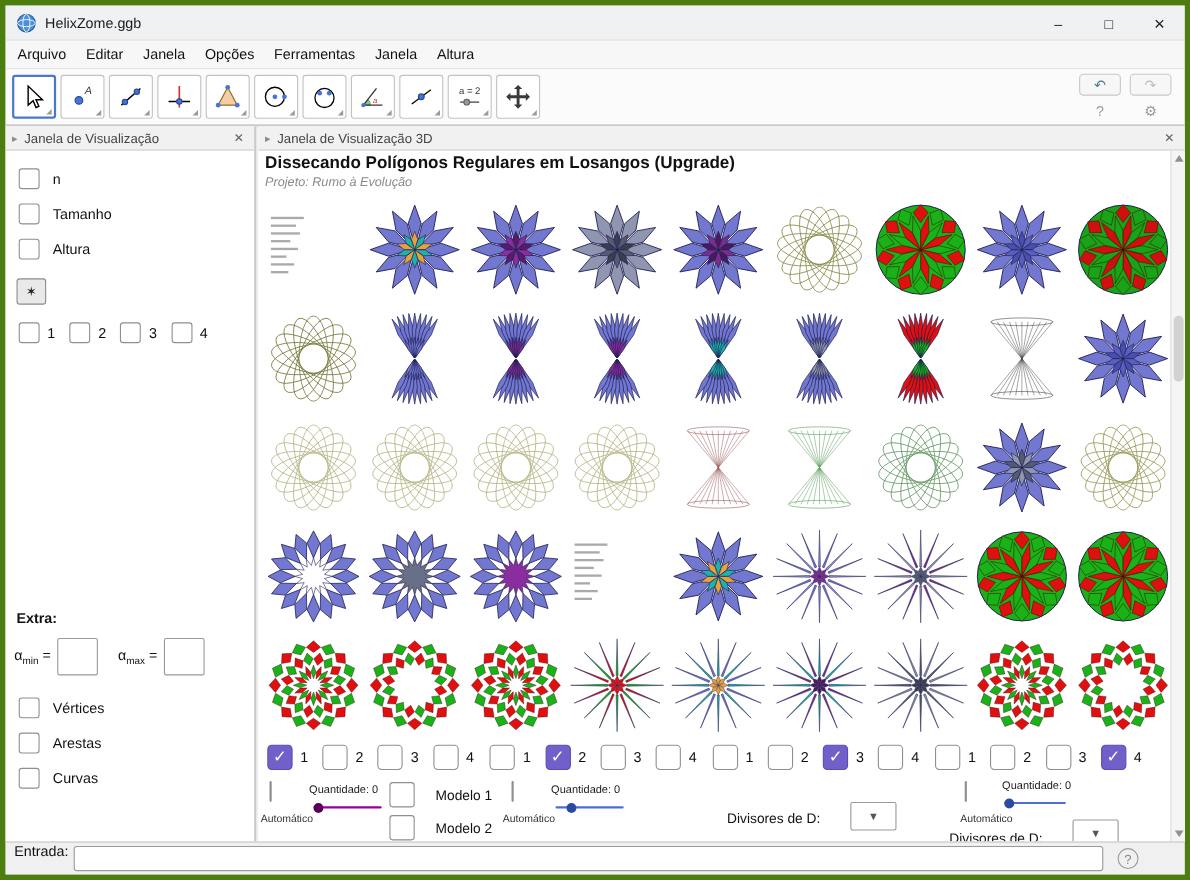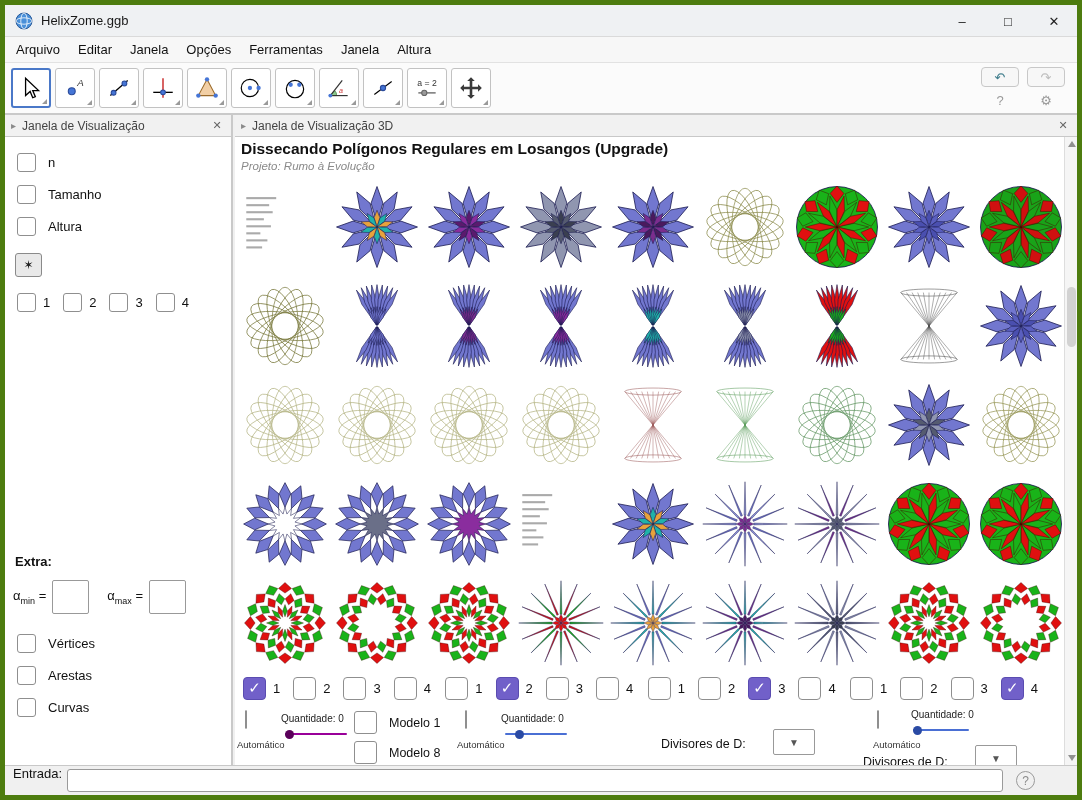--- a/index.html
+++ b/index.html
@@ -61,21 +61,21 @@
   .bigcb{width:23px;height:23px;border:1.5px solid #8f8f8f;border-radius:4px;background:#fff;display:flex;align-items:center;justify-content:center;color:#fff;font-size:15px}
   .bigcb.on{background:var(--purple,#7160c9);border-color:#5a4cb0}
   .cbg-lab{font-size:13px;color:#111;margin:0 13px 0 7px}
 
   .ctrl{position:absolute}
   .tiny{font-size:9.5px;color:#333}
   .qty{font-size:10px;color:#222}
   .slider-track{position:absolute;height:2px;border-radius:1px}
   .slider-thumb{position:absolute;width:9px;height:9px;border-radius:50%;top:-3.5px}
   .combo{position:absolute;width:42px;height:26px;background:#fff;border:1px solid #999;border-radius:2px;display:flex;align-items:center;justify-content:center;color:#555;font-size:10px}
-  .mod-lab{font-size:12.5px;color:#111;margin-left:12px}
+  .mod-lab{font-size:12.5px;color:#111;margin-left:19px}
   .div-lab{font-size:12.5px;color:#111}
 
   .vscroll{position:absolute;right:0;top:0;bottom:0;width:13px;background:#f5f5f5;border-left:1px solid #ddd}
   .vs-up,.vs-down{position:absolute;left:3px;width:0;height:0;border-left:4px solid transparent;border-right:4px solid transparent}
   .vs-up{top:4px;border-bottom:6px solid #909090}
   .vs-down{bottom:4px;border-top:6px solid #909090}
   .vs-thumb{position:absolute;left:2px;width:9px;top:150px;height:60px;background:#d2d2d2;border-radius:5px}
 
   
   .entrada{position:absolute;left:0;right:0;bottom:0;height:30px;background:#f0f0f0;border-top:1px solid #c8c8c8;display:flex;align-items:flex-start}
@@ -1532,21 +1532,21 @@
         <div class="ctrl slider-track" style="left:50px;top:596px;width:62px;background:var(--slider1,#990099)">
           <span class="slider-thumb" style="left:0;background:#5a005a"></span>
         </div>
 
         <div class="ctrl" style="left:119px;top:574px;display:flex;align-items:center">
           <span class="cb" style="width:23px;height:23px"></span>
           <span class="mod-lab">Modelo 1</span>
         </div>
         <div class="ctrl" style="left:119px;top:604px;display:flex;align-items:center">
           <span class="cb" style="width:23px;height:23px"></span>
-          <span class="mod-lab">Modelo 8</span>
+          <span class="mod-lab">Modelo 2</span>
         </div>
 
         <div class="ctrl" style="left:230px;top:574px"><span class="cb" style="width:23px;height:23px"></span></div>
         <div class="ctrl tiny" style="left:222px;top:602px">Automático</div>
         <div class="ctrl qty" style="left:266px;top:576px">Quantidade: 0</div>
         <div class="ctrl slider-track" style="left:270px;top:596px;width:62px;background:var(--slider2,#4a6fd4)">
           <span class="slider-thumb" style="left:10px;background:#2a4aa4"></span>
         </div>
 
         <div class="ctrl div-lab" style="left:426px;top:600px">Divisores de D:</div>

